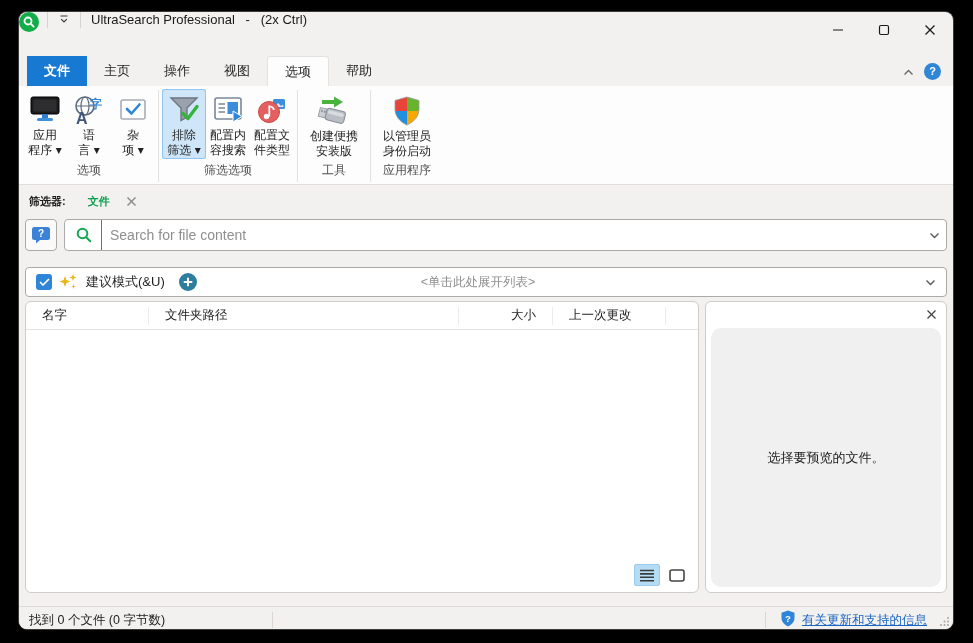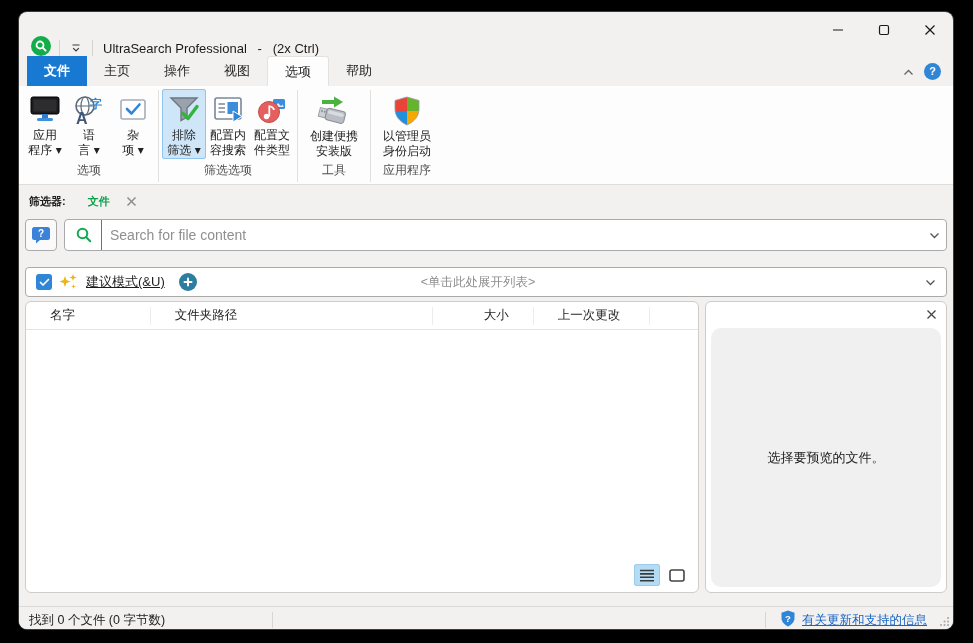--- a/index.html
+++ b/index.html
@@ -2,21 +2,21 @@
 <html><head>
 <meta charset="utf-8">
 <style>
   html,body{margin:0;padding:0;}
   body{width:973px;height:643px;background:#000;position:relative;overflow:hidden;
        font-family:"Liberation Sans",sans-serif;-webkit-font-smoothing:antialiased;}
   .window{position:absolute;left:19px;top:12px;width:934px;height:617px;background:#f3f1ef;
           border-radius:8px;overflow:hidden;display:flex;flex-direction:column;
           box-shadow:0 0 0 1px #3a3a3a,0 8px 24px rgba(0,0,0,.6);}
   
-  .titlebar{height:44px;display:flex;align-items:flex-end;padding-left:12px;flex:0 0 auto;}
+  .titlebar{height:44px;display:flex;align-items:flex-start;flex:0 0 auto;}
   .applogo{width:20px;height:20px;display:flex;}
   .tsep{width:1px;height:16px;background:#d6d3d0;margin:0 8px;}
   .qat{display:flex;align-items:center;padding:2px;}
   .title-text{font-size:13px;color:#1a1a1a;white-space:pre;margin-left:2px;}
   .win-controls{margin-left:auto;display:flex;height:100%;}
   .win-btn{width:46px;height:36px;display:flex;align-items:center;justify-content:center;}
   
   .tabrow{height:30px;display:flex;align-items:stretch;padding-left:8px;flex:0 0 auto;}
   .tab{padding:0 17px;display:flex;align-items:center;font-size:13px;color:#1f1f1f;}
   .tab.file{background:#1879d2;color:#fff;font-weight:bold;}
@@ -57,31 +57,31 @@
   .sbicon{display:flex;align-items:center;padding:0 6px;flex:0 0 auto;}
   .gseparator{width:1px;align-self:stretch;background:#13a751;margin:0;}
   .mag-outline{display:flex;align-items:center;padding:0 8px 0 10px;flex:0 0 auto;}
   .helpbtn{width:30px;background:#fafafa;border:1px solid #aaa;border-radius:4px;display:flex;
            align-items:center;justify-content:center;flex:0 0 auto;}
   
   .suggestrow{height:28px;margin:16px 6px 0;background:#fff;border:1px solid #aaa;border-radius:4px;
               display:flex;align-items:center;padding:0 10px;position:relative;flex:0 0 auto;}
   .chk{width:16px;height:16px;border-radius:3px;background:#2f86d6;display:flex;align-items:center;
        justify-content:center;flex:0 0 auto;}
-  .sugg-label{font-size:13px;color:#1d1d1d;margin-left:6px;text-decoration:underline;}
+  .sugg-label{font-size:13px;color:#1d1d1d;margin-left:6px;}
   .pluscircle{width:18px;height:18px;border-radius:50%;background:#2d7d9e;color:#fff;margin-left:14px;
               display:flex;align-items:center;justify-content:center;}
   .sugg-hint{position:absolute;left:0;right:16px;text-align:center;font-size:12.5px;color:#8f8f8f;pointer-events:none;}
   .sugg-chev{margin-left:auto;display:flex;align-items:center;}
   
   .main{height:292px;margin:4px 6px 13px;display:flex;gap:6px;flex:1 0 auto;}
   .panel{background:#fff;border:1px solid #cfccc9;border-radius:6px;position:relative;overflow:hidden;}
   .filepanel{width:672px;display:flex;flex-direction:column;}
   .thead{display:flex;height:27px;border-bottom:1px solid #e4e4e4;align-items:center;flex:0 0 auto;}
-  .th{font-size:12.5px;color:#1d1d1d;padding:0 24px;border-right:1px solid #ececec;height:18px;
+  .th{font-size:12.5px;color:#1d1d1d;padding:0 16px;border-right:1px solid #ececec;height:18px;
       display:flex;align-items:center;}
   .th.c-name{width:98px;}
   .th.c-path{width:301px;}
   .th.c-size{width:67px;justify-content:flex-end;}
   .th.c-mod{width:87px;text-align:center;}
   .th.c-rest{flex:1;border-right:none;}
   .tbody{flex:1;}
   .viewtoggles{position:absolute;right:8px;bottom:6px;display:flex;gap:4px;align-items:center;}
   .vt{width:26px;height:22px;border-radius:3px;display:flex;align-items:center;justify-content:center;}
   .vt.active{background:#b5dcf5;box-shadow:0 0 0 1px #9ccbec inset;}

